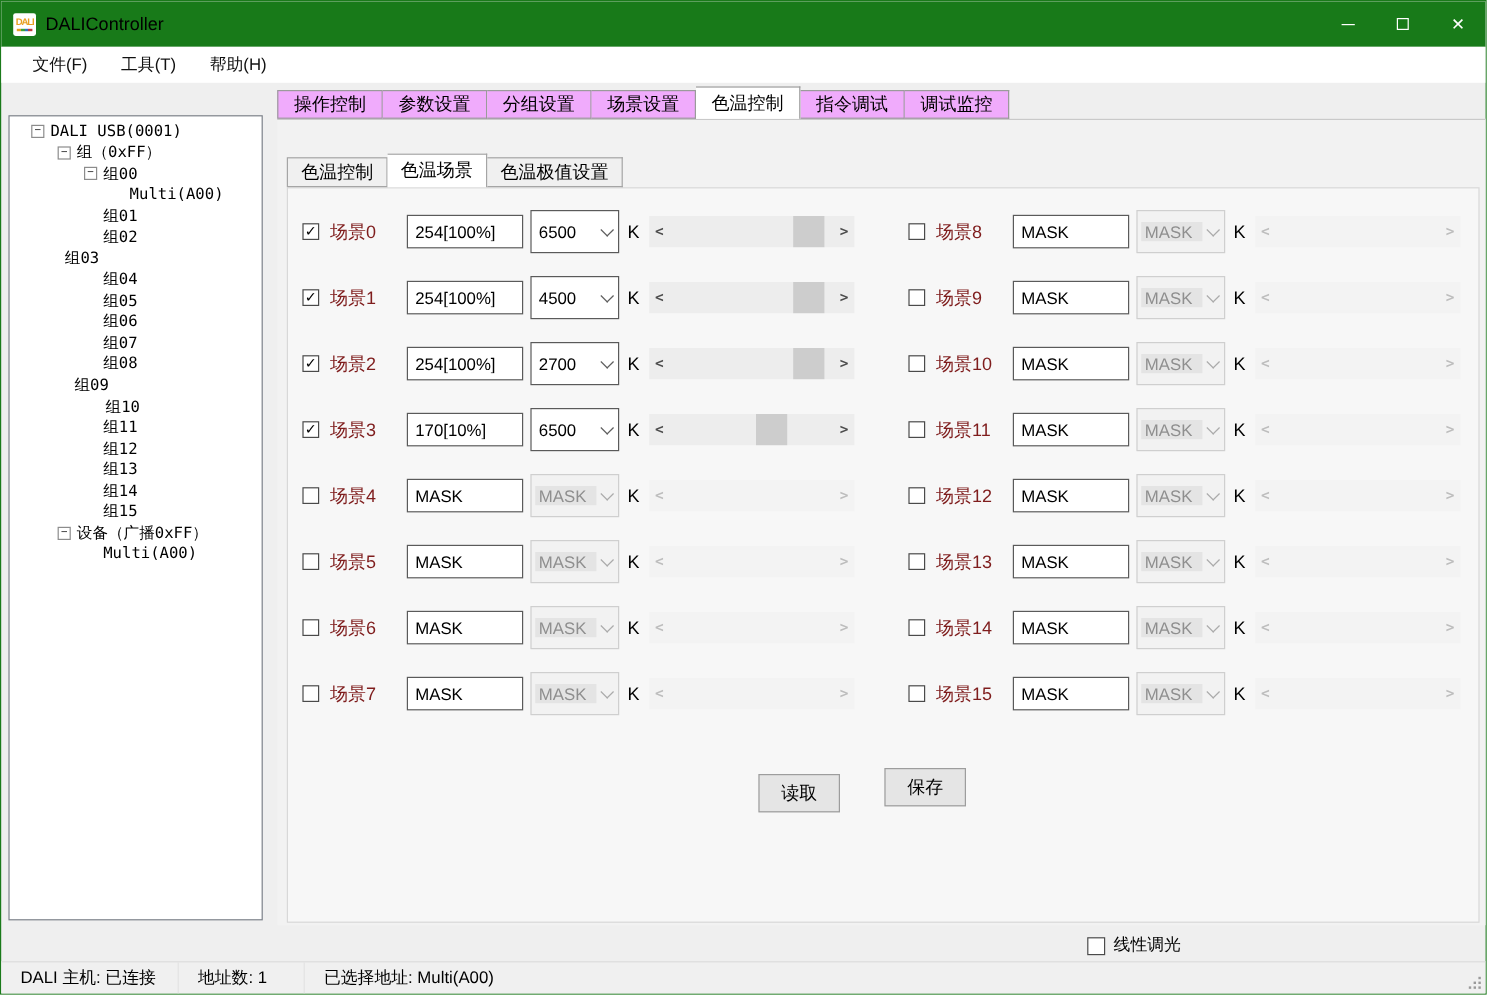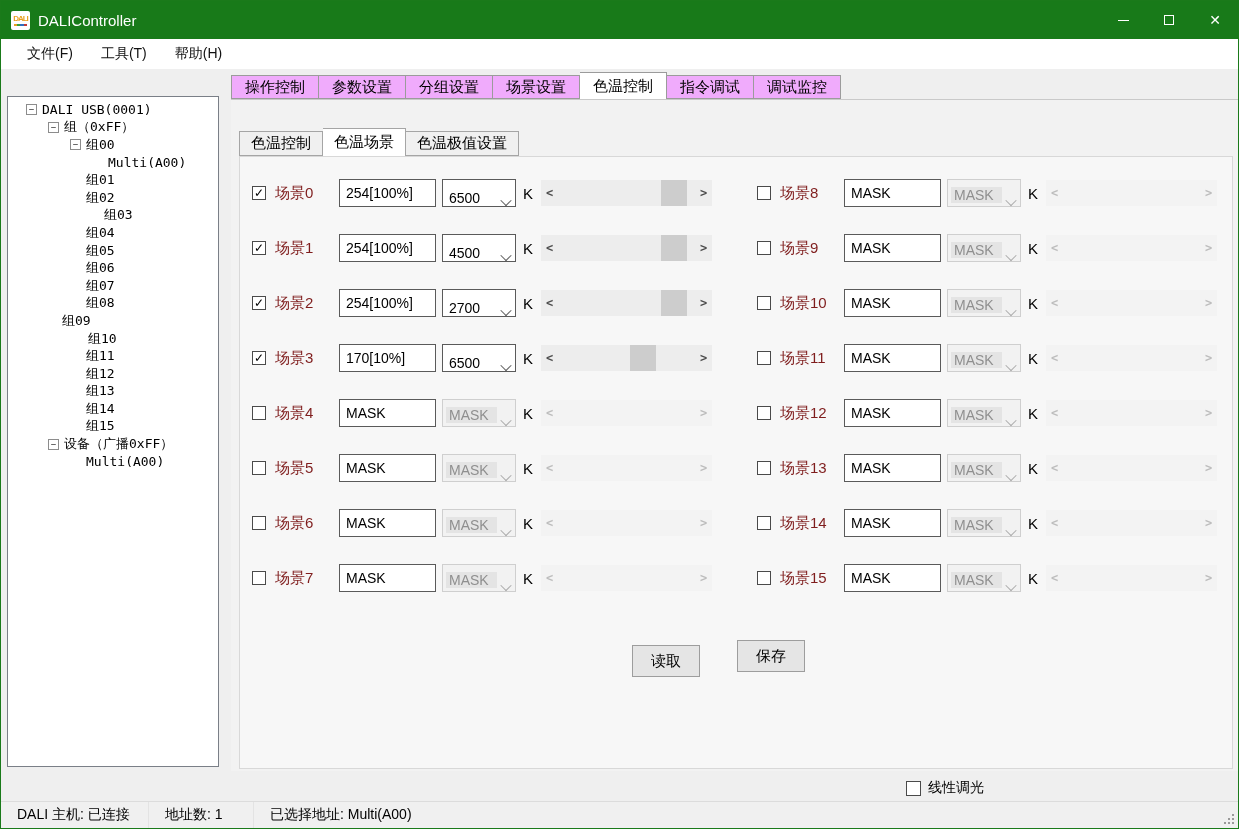--- a/index.html
+++ b/index.html
@@ -6,21 +6,21 @@
   html,body { width:1239px; height:829px; font-family:"Liberation Sans", sans-serif; }
   #app { position:relative; width:1239px; height:829px; background:#efefef; border:1px solid #1a7a1a; overflow:hidden; }
 
   
   .titlebar { position:absolute; left:0; top:0; width:100%; height:38px; background:#187a19; display:flex; align-items:center;text-align:center; }
   .app-icon { width:19px; height:19px; background:#ffffff; margin:0 8px 0 10px; border-radius:2px;
               display:flex; flex-direction:column; align-items:center; justify-content:center; }
   .app-icon .dali-txt { font-size:8px; font-weight:bold; color:#e8a020; line-height:8px; letter-spacing:-1px; }
   .app-icon .dali-bar { width:13px; height:2px; margin-top:1px;
               background:linear-gradient(90deg,#e8a020 0 25%,#3aa13a 25% 50%,#2f6fc0 50% 75%,#c03a3a 75% 100%); }
-  .title-text { color:#ffffff; font-size:15px; }
+  .title-text { color:#000000; font-size:15px; }
   .win-controls { position:absolute; right:0; top:0; height:38px; display:flex; }
   .win-btn { width:46px; height:38px; display:flex; align-items:center; justify-content:center; color:#fff; }
   .ic-min { width:11px; height:1px; background:#fff; display:block; }
   .ic-max { width:10px; height:10px; border:1px solid #fff; display:block; }
   .ic-close { font-size:14px; line-height:14px; color:#fff; }
 
   
   .menubar { position:absolute; left:0; top:38px; width:100%; height:30px; background:#ffffff; display:flex; align-items:center; padding-left:12px; }
   .menu-item { font-size:14px; color:#111; padding:4px 14px; }
 
@@ -50,22 +50,22 @@
   
   .scene-col { position:absolute; top:22px; }
   .col-left { left:12px; }
   .col-right { left:517px; }
   .srow { display:flex; align-items:center; height:28px; margin-bottom:27px; }
   .cb { width:14px; height:14px; border:1px solid #4a4a4a; background:#fff; flex:none; margin-right:9px;
         display:flex; align-items:center; justify-content:center; font-size:12px; line-height:12px; color:#000; }
   .slabel { width:64px; flex:none; font-size:15px; color:#7f1d1d; }
   .slevel { width:97px; height:28px; flex:none; border:1px solid #5a5a5a; background:#fff; font-size:14px;
             font-family:"Liberation Sans", sans-serif; color:#000; padding:0 6px; outline:none; }
-  .combo { width:74px; height:28px; flex:none; margin-left:6px; border:1px solid #5a5a5a; background:#fff;
-           display:flex; align-items:flex-end; font-size:14px; color:#000; }
+  .combo { width:74px; height:36px; flex:none; margin-left:6px; border:1px solid #5a5a5a; background:#fff;
+           display:flex; align-items:center; font-size:14px; color:#000; }
   .combo .cval { flex:1; padding-left:6px; }
   .combo .chev { width:18px; flex:none; display:flex; align-items:center; justify-content:center; }
   .combo .chev::after { content:''; width:7px; height:7px; border-right:1.4px solid #5f5f5f; border-bottom:1.4px solid #5f5f5f;
            transform:rotate(45deg) translate(-1px,-1px); display:block; }
   .combo.disabled { background:#f2f2f2; border-color:#cfcfcf; color:#8f8f8f; }
   .combo.disabled .cval { background:#e4e4e4; margin:3px 0 3px 3px; padding-left:3px; }
   .combo.disabled .chev::after { border-color:#ababab; }
   .kunit { font-size:15px; font-weight:500; color:#000; margin-left:7px; }
   .sbar { width:171px; height:26px; flex:none; margin-left:8px; background:#ededed; display:flex; align-items:center; }
   .sarr { width:17px; flex:none; text-align:center; font-size:12px; font-weight:bold; color:#4d4d4d;
@@ -144,21 +144,21 @@
         <span>Multi(A00)</span>
       </div>
       <div class="tree-row" style="padding-left:62px">
         <span class="tree-spacer"></span>
         <span>组01</span>
       </div>
       <div class="tree-row" style="padding-left:62px">
         <span class="tree-spacer"></span>
         <span>组02</span>
       </div>
-      <div class="tree-row" style="padding-left:80px">
+      <div class="tree-row" style="padding-left:30px">
         <span class="tree-spacer"></span>
         <span>组03</span>
       </div>
       <div class="tree-row" style="padding-left:62px">
         <span class="tree-spacer"></span>
         <span>组04</span>
       </div>
       <div class="tree-row" style="padding-left:62px">
         <span class="tree-spacer"></span>
         <span>组05</span>

